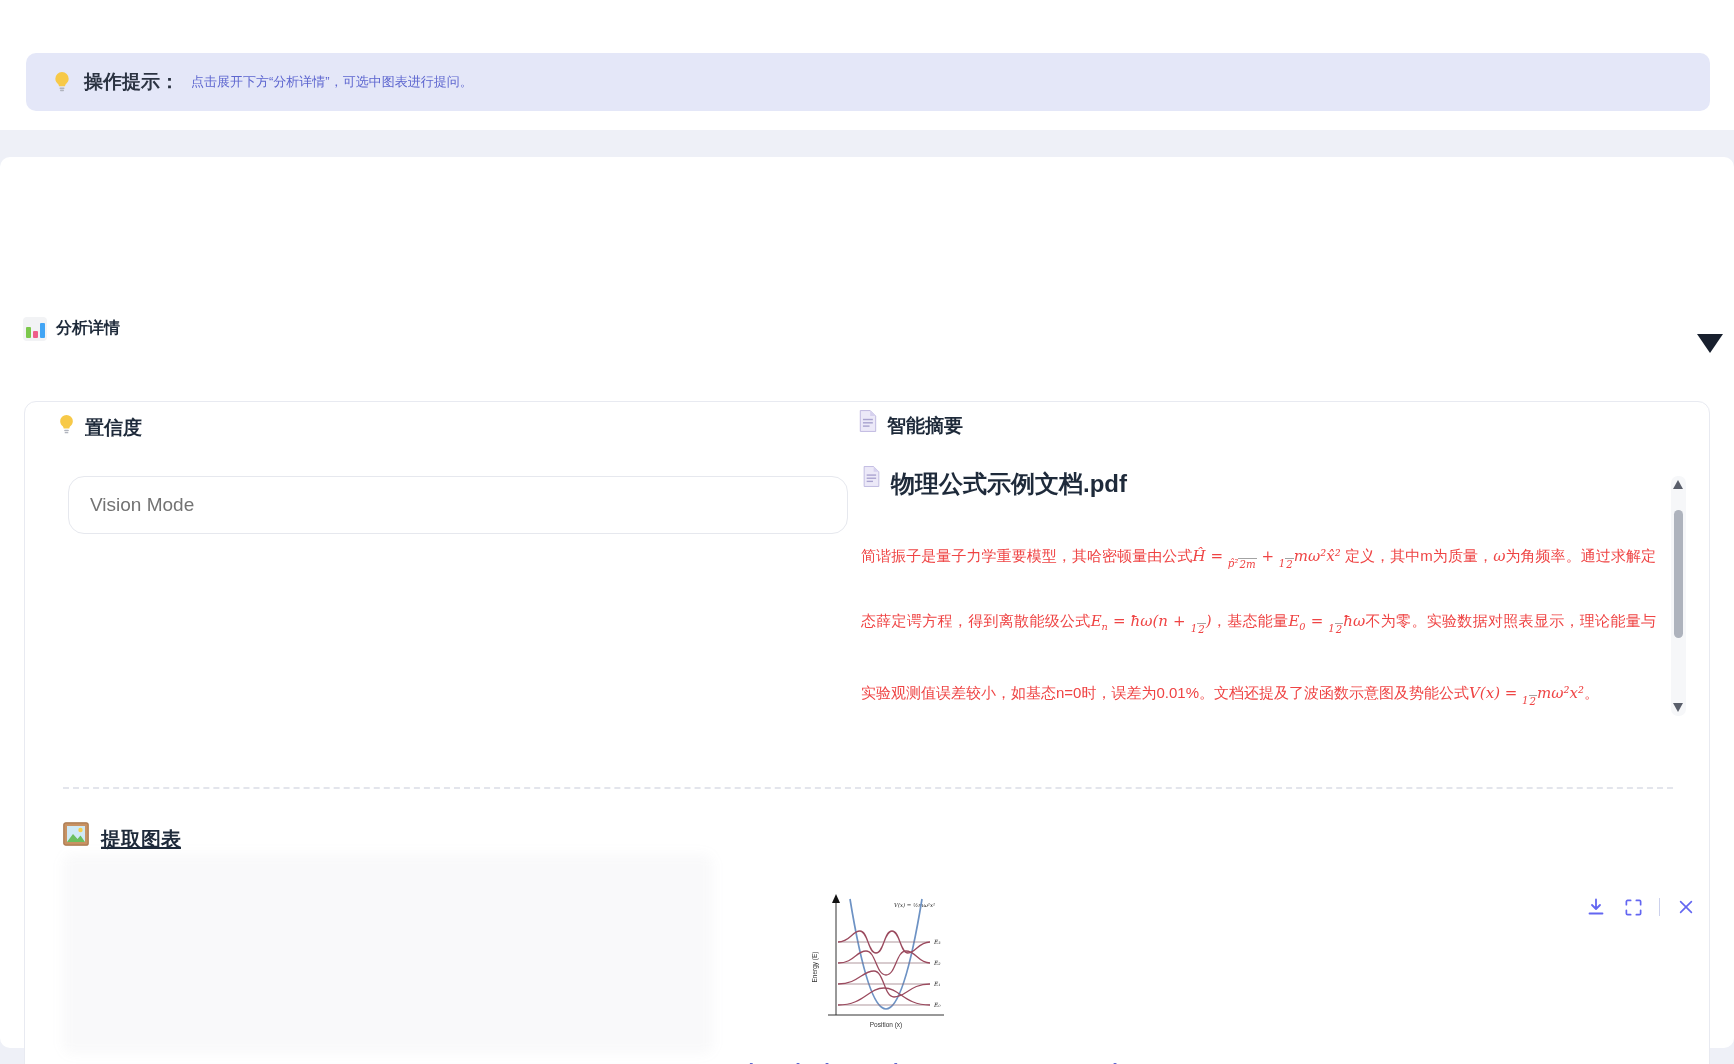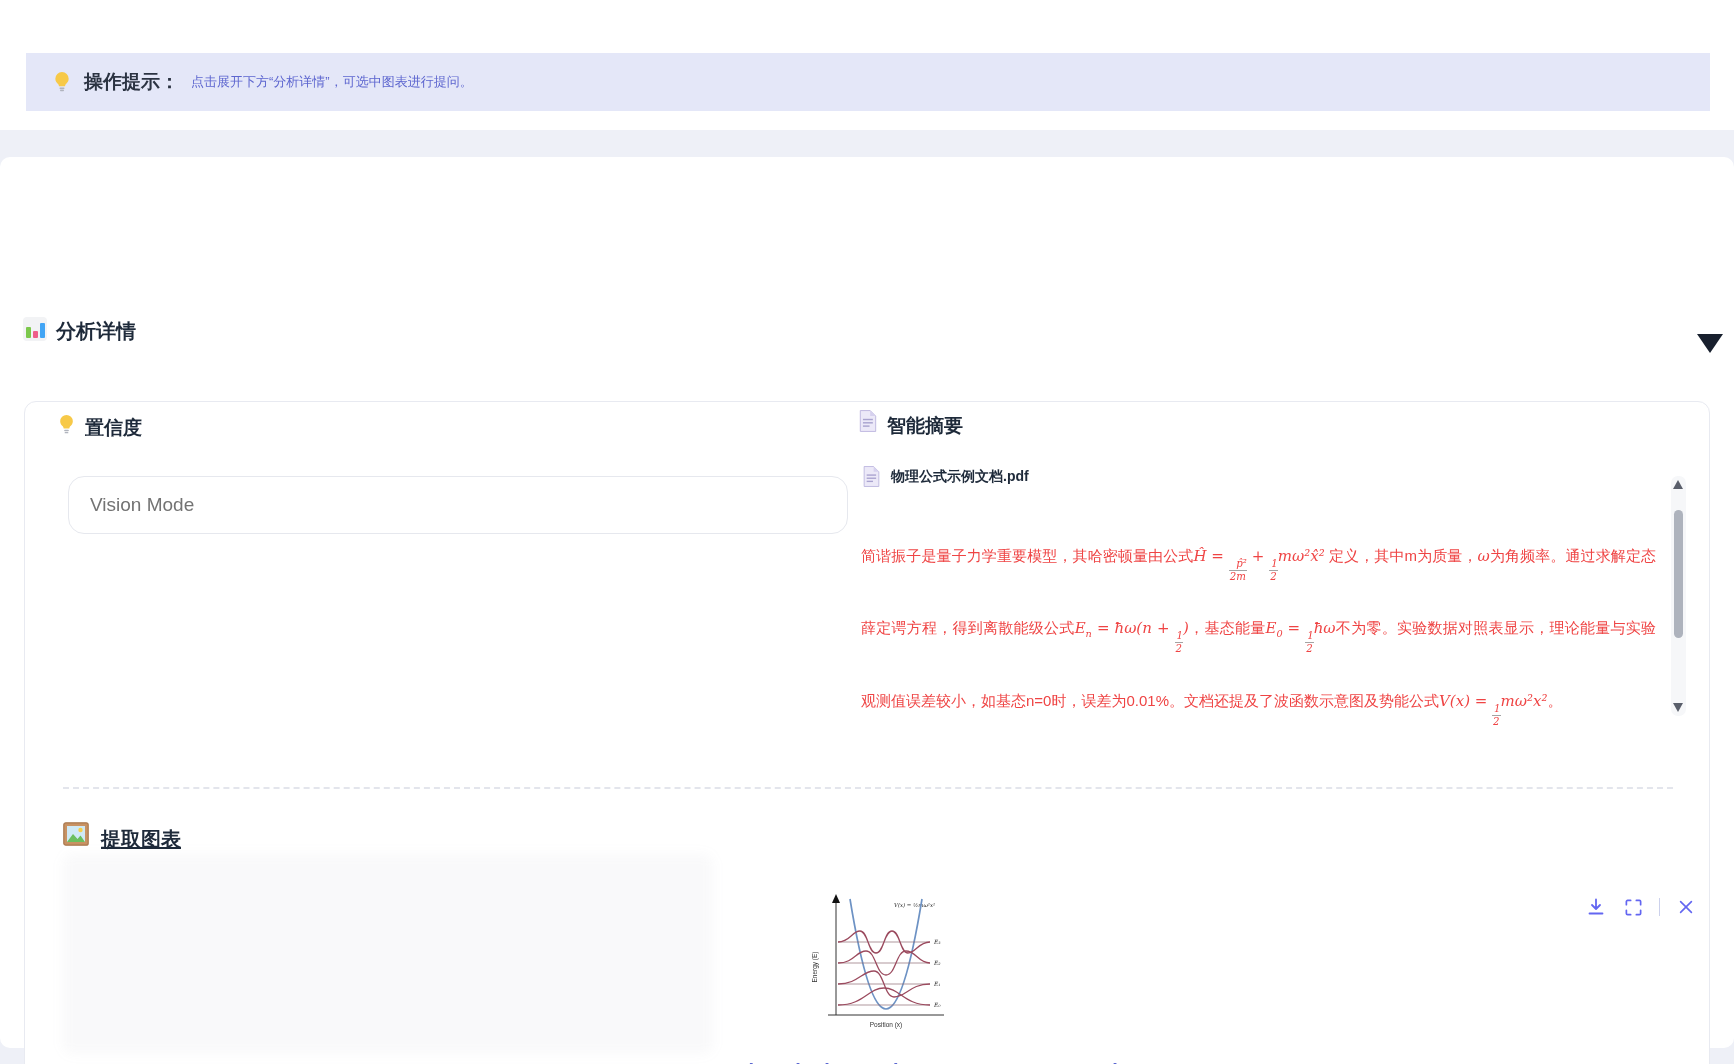--- a/index.html
+++ b/index.html
@@ -5,55 +5,55 @@
   * { margin:0; padding:0; box-sizing:border-box; }
   html,body { width:1734px; height:1064px; }
   body {
     position:relative; background:#eef0f7; overflow:hidden;
     font-family:"Liberation Sans","DejaVu Sans",sans-serif; color:#1f2937;
   }
   
   .top-section { position:absolute; top:0; left:0; width:1734px; height:130px; background:#ffffff; }
   .banner {
     position:absolute; top:53px; left:26px; width:1684px; height:58px;
-    background:#e4e7f8; border-radius:0; display:flex; align-items:center; padding:0 26px; gap:12px;
+    background:#e4e7f8; border-radius:10px; display:flex; align-items:center; padding:0 26px; gap:12px;
   }
   .banner-label { font-weight:bold; font-size:19px; color:#2b3342; }
   .banner-msg { font-size:13px; color:#5d66cf; }
   
   .main-section { position:absolute; top:157px; left:0; width:1734px; height:891px; background:#ffffff; border-radius:10px; }
   .an-icon { position:absolute; left:23px; top:160px; width:24px; height:24px; background:#f2f3f5; border-radius:4px; }
   .an-icon i { position:absolute; bottom:3px; width:5px; border-radius:1px; }
   .an-icon .b1 { left:3px;  height:11px; background:#7cc84c; }
   .an-icon .b2 { left:10px; height:7px;  background:#ef5f8a; }
   .an-icon .b3 { left:17px; height:15px; background:#42a5f5; }
-  .an-title { position:absolute; left:56px; top:161px; font-size:20px; font-weight:bold; color:#1e2a3a; }
+  .an-title { position:absolute; left:56px; top:161px; font-size:16px; font-weight:bold; color:#1e2a3a; }
   .collapse-tri { position:absolute; left:1690px; top:168px; width:40px; height:36px; cursor:pointer; display:flex; align-items:center; justify-content:center; }
   .tri { width:0; height:0; border-left:13px solid transparent; border-right:13px solid transparent; border-top:19px solid #18202e; }
   
   .panel { position:absolute; left:24px; top:244px; width:1686px; height:804px; border:1px solid #e8eaf1; border-radius:12px; background:#fff; }
   .conf-icon  { position:absolute; left:32px; top:12px; }
   .conf-title { position:absolute; left:60px; top:13px; font-size:19px; font-weight:bold; color:#1e2a3a; }
   .vision-box {
     position:absolute; left:43px; top:74px; width:780px; height:58px;
     border:1px solid #e6e8ee; border-radius:16px; background:#fff; display:flex; align-items:center; padding:0 21px;
     font-size:19px; color:#737373;
   }
   .sum-icon  { position:absolute; left:834px; top:8px; }
   .sum-title { position:absolute; left:862px; top:11px; font-size:19px; font-weight:bold; color:#1e2a3a; }
   .doc-icon  { position:absolute; left:838px; top:64px; }
-  .doc-title { position:absolute; left:866px; top:66px; font-size:14px; font-weight:bold; color:#1e2a3a; }
+  .doc-title { position:absolute; left:866px; top:66px; font-size:24px; font-weight:bold; color:#1e2a3a; }
   .summary-text {
     position:absolute; left:836px; top:108px; width:795px;
     font-size:15px; line-height:38px; color:#ef4444; text-align:justify;
   }
   .math { font-family:"DejaVu Serif","Liberation Serif",serif; font-style:italic; }
   sub.math { font-size:0.65em; }
   .frac {
-    display:inline-flex; flex-direction:column; text-align:right; vertical-align:-0.55em;
+    display:inline-flex; flex-direction:row; text-align:center; vertical-align:-0.55em;
     font-family:"DejaVu Serif","Liberation Serif",serif; font-style:italic; font-size:0.68em; line-height:1.15;margin-top:48px;
   }
   .frac .den { border-top:1px solid #a3a3a3; padding:0 1px; }
   
   .scrollbar { position:absolute; left:1646px; top:74px; width:15px; height:240px; background:#f6f7f9; border-radius:7px; }
   .sb-up, .sb-down { position:absolute; left:2px; width:0; height:0; border-left:5.5px solid transparent; border-right:5.5px solid transparent; cursor:pointer; }
   .sb-up   { top:4px;    border-bottom:9px solid #5a5f6b; }
   .sb-down { bottom:4px; border-top:9px solid #5a5f6b; }
   .sb-thumb { position:absolute; left:3px; top:34px; width:9px; height:128px; background:#aeb3bd; border-radius:5px; cursor:grab; }
   .dashed-divider { position:absolute; left:38px; top:385px; width:1610px; border-top:2px dashed #e3e5ec; }

